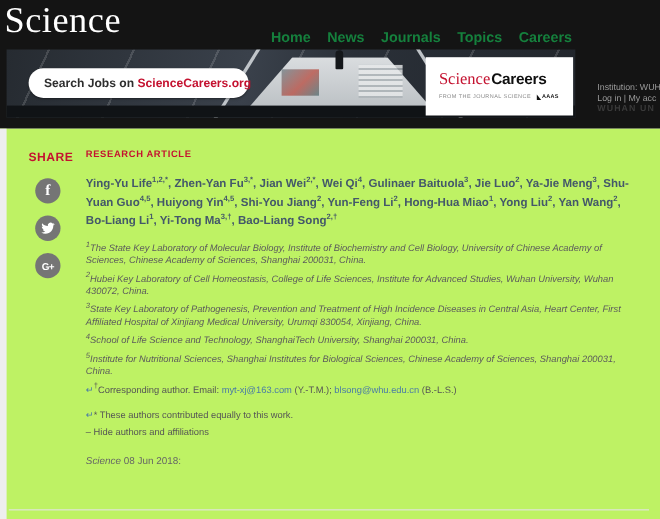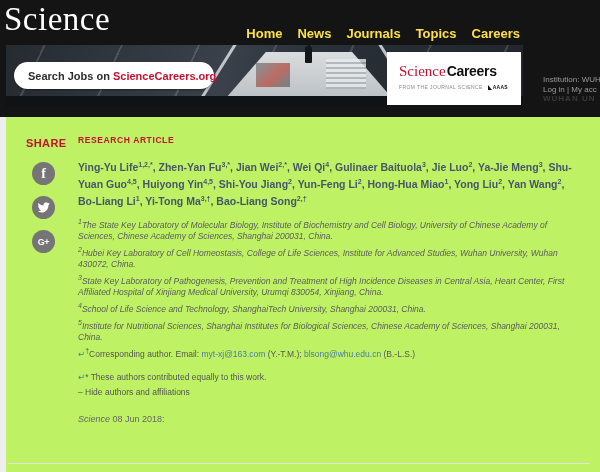--- a/index.html
+++ b/index.html
@@ -5,21 +5,21 @@
   * { margin:0; padding:0; box-sizing:border-box; }
   html,body { width:600px; height:472px; overflow:hidden; background:#fff;
               font-family:"Liberation Sans", sans-serif; }
   .page { position:relative; width:600px; height:472px; }
 
   
   .topbar { position:relative; width:600px; height:117px; background:#141414; }
   .science-logo { position:absolute; left:4px; top:1px; color:#fff;
                   font-family:"Liberation Serif", serif; font-size:33px; letter-spacing:.5px; }
   .mainnav { position:absolute; top:26px; right:80px; display:flex; gap:15px; }
-  .mainnav span { color:#fde047; font-size:13px; font-weight:bold; cursor:pointer; }
+  .mainnav span { color:#15803d; font-size:13px; font-weight:bold; cursor:pointer; }
 
   
   .banner { position:absolute; top:45px; left:0; width:600px; height:62px; }
   .photo { position:absolute; left:6px; top:0; width:517px; height:62px; overflow:hidden;
            background:linear-gradient(100deg,#262b31 0%,#3a414b 42%,#2a3038 60%,#22262c 100%); }
   .photo .streaks { position:absolute; inset:0;
            background:repeating-linear-gradient(115deg, transparent 0 34px,
                       rgba(255,255,255,.14) 34px 36px, transparent 36px 70px); }
   .photo .bottomdark { position:absolute; left:0; bottom:0; width:100%; height:11px; background:#101316; }
   .poster { position:absolute; left:220px; top:7px; width:166px; height:46px;
@@ -30,21 +30,21 @@
   .poster-art2 { position:absolute; left:320px; top:14px; width:40px; height:30px;
             background:repeating-linear-gradient(180deg,#e8eaeb 0 3px,#aab1b5 3px 5px); opacity:.8; }
   .rail { position:absolute; width:3px; height:86px; background:#d8dde1; opacity:.85; }
   .rail.left  { left:208px; top:-12px; transform:rotate(32deg); }
   .rail.right { left:392px; top:-12px; transform:rotate(-32deg); }
   .person { position:absolute; left:299px; top:1px; width:7px; height:17px;
             background:#14171a; border-radius:3px 3px 1px 1px; }
   .person::before { content:""; position:absolute; left:1.5px; top:-4px; width:4px; height:4px;
             border-radius:50%; background:#14171a; }
 
-  .search-pill { position:absolute; left:8px; top:17px; height:27px; width:200px;
+  .search-pill { position:absolute; left:20px; top:17px; height:27px; width:200px;
             background:#fff; border-radius:14px; display:flex; align-items:center;
             padding:0 9px; gap:5px; cursor:pointer; box-shadow:0 1px 2px rgba(0,0,0,.4); }
   .search-pill .txt { font-size:11px; font-weight:bold; color:#2e2e2e; white-space:nowrap; }
   .search-pill .brand { color:#c41230; }
 
   .careers-box { position:absolute; left:387px; top:7px; width:134px; height:53px;
             background:#fff; padding:11px 0 0 12px; cursor:pointer; }
   .cb-line1 { display:flex; align-items:baseline; gap:1px; }
   .cb-science { font-family:"Liberation Serif", serif; color:#c41230; font-size:15px; }
   .cb-careers { font-size:14px; font-weight:bold; color:#101010; letter-spacing:-.3px; }

